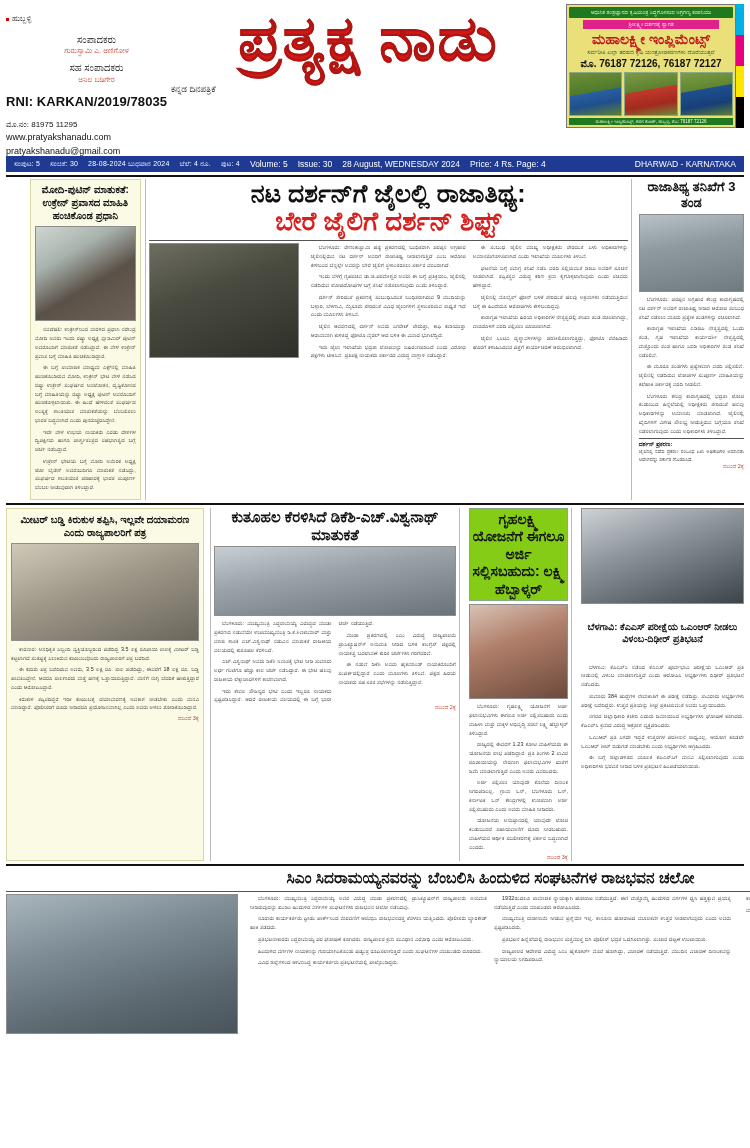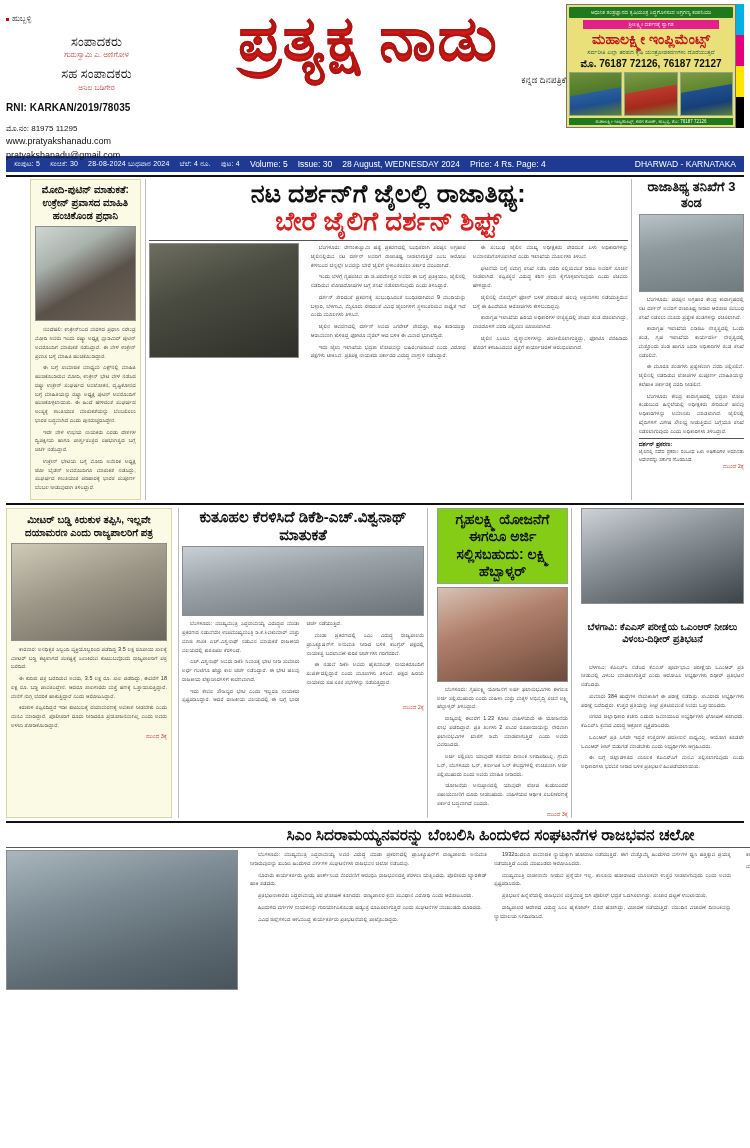--- a/index.html
+++ b/index.html
@@ -14,35 +14,35 @@
   .page { width:750px; height:1148px; position:relative; padding:4px 6px; }
 
   
   .masthead { display:flex; align-items:flex-start; height:150px; }
   .mast-left { width:165px; padding-top:10px; font-size:8px; line-height:1.35; }
   .mast-left .bullet-line { color:#111; font-size:8px; margin-bottom:8px; padding-left:6px; position:relative; }
   .mast-left .bullet-line:before {
     content:""; position:absolute; left:0; top:4px; width:3px; height:3px; background:#c00;
   }
   .mast-credits { text-align:center; margin:0 0 8px 16px; }
-  .mast-credits .role { color:#111; font-size:13px; }
+  .mast-credits .role { color:#111; font-size:10px;font-family:Liberation Serif, serif; }
   .mast-credits .who { color:#c0392b; font-size:7.5px; margin-bottom:5px; }
-  .rni { font-weight:bold; font-size:10px; margin:6px 0 8px 0; letter-spacing:.1px; }
+  .rni { font-weight:bold; font-size:13px; margin:6px 0 8px 0; letter-spacing:.1px; }
   .contact { font-size:8px; line-height:1.55; }
   .contact .web, .contact .mail { font-size:9px; }
 
   .mast-center { flex:1; text-align:center; position:relative; padding-top:4px; }
   .logo-title {
     font-family:"Liberation Serif", serif;
     color:#d11a18;
     font-size:62px; font-weight:bold; line-height:1.02;
     letter-spacing:2px;
     -webkit-text-stroke:0.4px #b01512;
   }
-  .logo-sub-kn { font-size:9px; color:#111; margin-top:4px; text-align:right; }
+  .logo-sub-kn { font-size:9px; color:#111; margin-top:13px; text-align:left; }
   .logo-sub-en { font-size:9.5px; font-weight:bold; color:#111; letter-spacing:.2px; margin-top:2px; }
 
   .mast-ad { width:170px; border:1px solid #777; background:#e9e07a; padding:2px; }
   .ad-band { background:#1f7a1f; color:#ffe; font-size:5.5px; text-align:center; padding:2px 1px; border-radius:1px; }
   .ad-pink { background:#e0218a; color:#fff; font-size:5.5px; text-align:center; margin:2px 14px; padding:1px; }
   .ad-name { color:#c0131a; font-weight:bold; font-size:14px; text-align:center; margin:2px 0 1px; }
   .ad-tag { font-size:6px; text-align:center; color:#153; }
   .ad-phone { font-size:10px; font-weight:bold; text-align:center; color:#111; margin:2px 0; }
   .ad-photos { display:flex; gap:2px; }
   .ad-photos div { flex:1; height:44px; border:1px solid #8a8; }
@@ -85,21 +85,21 @@
   .hl-main-r { font-size:26px; font-weight:bold; line-height:1.12; text-align:center; color:#d6211f; margin-bottom:4px; }
   .hl-right { font-size:13px; font-weight:bold; text-align:center; color:#111; margin-bottom:3px; }
 
   .ph-modi { height:95px; background:linear-gradient(150deg,#cfd6d2 0%,#a9b3ae 30%,#5a5148 60%,#6d6257 100%); margin-bottom:4px; }
   .ph-darshan { width:150px; height:115px; float:left; margin:0 5px 3px 0;
     background:linear-gradient(160deg,#6d6e60 0%,#4a4b40 40%,#2e2f28 100%); }
   .ph-cars { height:78px; background:linear-gradient(170deg,#b9c3c7 0%,#8e9a9e 40%,#6f7b7f 100%); margin-bottom:3px; }
 
   
   .mid-wrap { display:flex; gap:6px; margin-top:3px; }
-  .mid-left { width:166px; background:#fbfae4; border:1px solid #d9d7a8; padding:4px; }
+  .mid-left { width:198px; background:#fbfae4; border:1px solid #d9d7a8; padding:4px; }
   .mid-c1 { width:250px; padding:0 3px; border-left:1px solid #bbb; border-right:1px solid #bbb; }
   .mid-c2 { flex:1; padding:0 3px; border-right:1px solid #bbb; }
   .mid-right { width:166px; padding-left:3px; }
   .hl-mid-left { font-size:10px; font-weight:bold; line-height:1.3; text-align:center; margin-bottom:4px; }
   .hl-mid-c1 { font-size:15px; font-weight:bold; line-height:1.18; text-align:center; margin-bottom:3px; }
   .hl-mid-c2 { font-size:14px; font-weight:bold; line-height:1.25; text-align:center; margin-bottom:3px;
                border:1px solid #8a8; background:#84cc16; padding:2px; }
   .ph-oldman { height:98px; background:linear-gradient(160deg,#cfc9b8 0%,#9d9788 45%,#6b675c 100%); margin-bottom:4px; }
   .ph-meeting { height:70px; background:linear-gradient(170deg,#c8cfd4 0%,#9aa3a9 40%,#6b7278 100%); margin-bottom:3px; }
   .ph-lady { height:95px; background:linear-gradient(160deg,#d8c2b4 0%,#b07f6a 40%,#6d4a3c 100%); margin-bottom:3px; }

